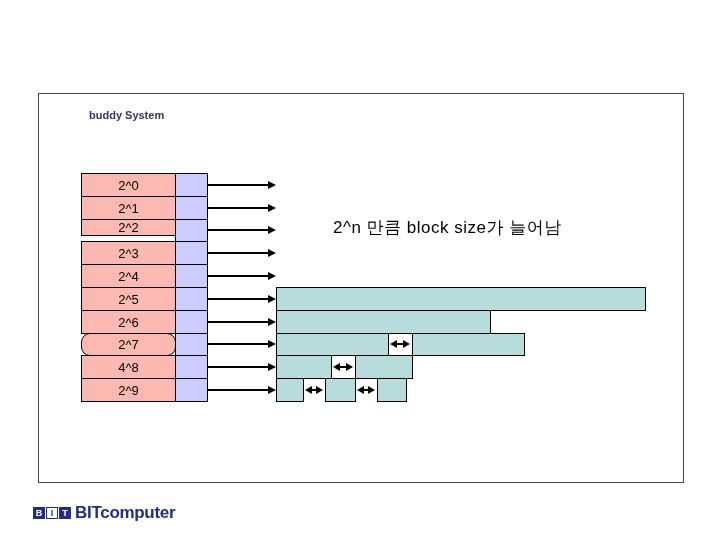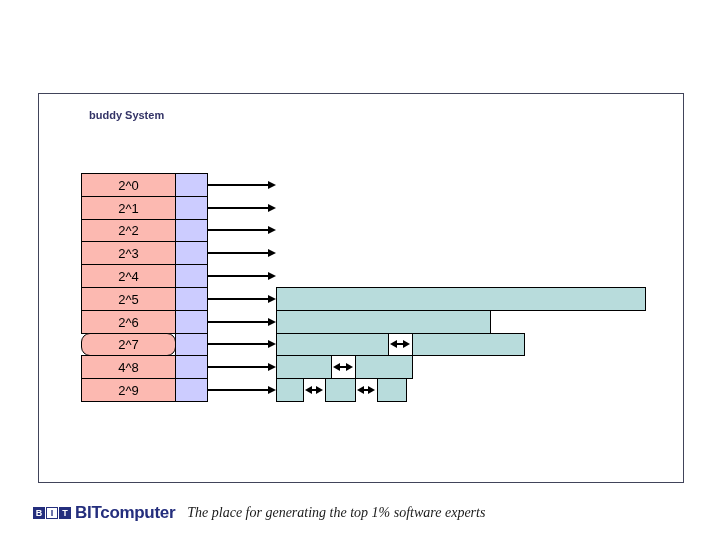--- a/index.html
+++ b/index.html
@@ -67,30 +67,31 @@
     margin-left: 12px; font-family: "Liberation Serif", serif; font-style: italic;
     font-size: 14px; color: #1a1a1a; white-space: nowrap;
   }
 </style>
 </head>
 <body>
 
 <div class="slide">
   <div class="content-box"></div>
   <div class="heading">buddy System</div>
+  <div class="annotation">2^n 만큼 block size가 늘어남</div>
   <div id="diagram-layer">
       <div class="cell cell-label" style="left: 81px; top: 173px; width: 95px; height: 24px;">2^0</div>
       <div class="cell cell-slot" style="left: 175px; top: 173px; width: 33px; height: 24px;"></div>
       <div class="arrow-line" style="left: 207px; top: 184px; width: 61px; height: 2px;"></div>
       <div class="arrow-head" style="left: 268px; top: 181px;"></div>
       <div class="cell cell-label" style="left: 81px; top: 196px; width: 95px; height: 24px;">2^1</div>
       <div class="cell cell-slot" style="left: 175px; top: 196px; width: 33px; height: 24px;"></div>
       <div class="arrow-line" style="left: 207px; top: 207px; width: 61px; height: 2px;"></div>
       <div class="arrow-head" style="left: 268px; top: 204px;"></div>
-      <div class="cell cell-label" style="left: 81px; top: 219px; width: 95px; height: 23px;">2^2</div>
+      <div class="cell cell-label" style="left: 81px; top: 219px; width: 95px; height: 17px;">2^2</div>
       <div class="cell cell-slot" style="left: 175px; top: 219px; width: 33px; height: 23px;"></div>
       <div class="arrow-line" style="left: 207px; top: 229px; width: 61px; height: 2px;"></div>
       <div class="arrow-head" style="left: 268px; top: 226px;"></div>
       <div class="cell cell-label" style="left: 81px; top: 241px; width: 95px; height: 24px;">2^3</div>
       <div class="cell cell-slot" style="left: 175px; top: 241px; width: 33px; height: 24px;"></div>
       <div class="arrow-line" style="left: 207px; top: 252px; width: 61px; height: 2px;"></div>
       <div class="arrow-head" style="left: 268px; top: 249px;"></div>
       <div class="cell cell-label" style="left: 81px; top: 264px; width: 95px; height: 24px;">2^4</div>
       <div class="cell cell-slot" style="left: 175px; top: 264px; width: 33px; height: 24px;"></div>
       <div class="arrow-line" style="left: 207px; top: 275px; width: 61px; height: 2px;"></div>
@@ -145,15 +146,14 @@
         <span class="t-r"></span>
       </div>
     </div>
   <div class="footer">
     <div class="logo-squares">
       <span class="sq sq-dark">B</span>
       <span class="sq sq-light">I</span>
       <span class="sq sq-dark">T</span>
     </div>
     <span class="logo-text">BITcomputer</span>
-    <span class="tagline">The place for generating the top 1% software experts</span>
   </div>
 </div>
 
 </body></html>

